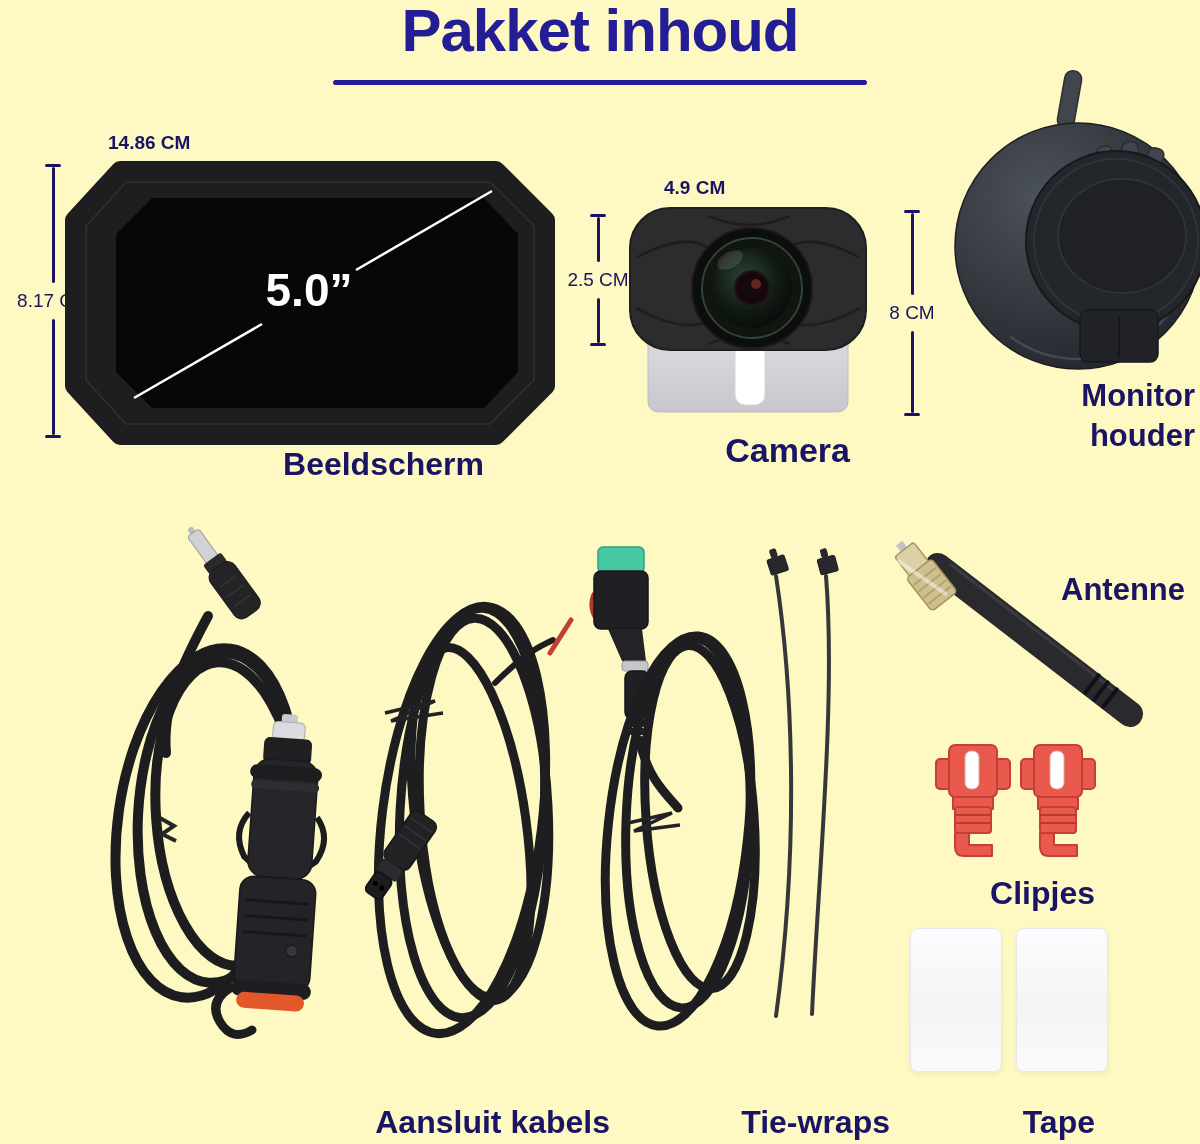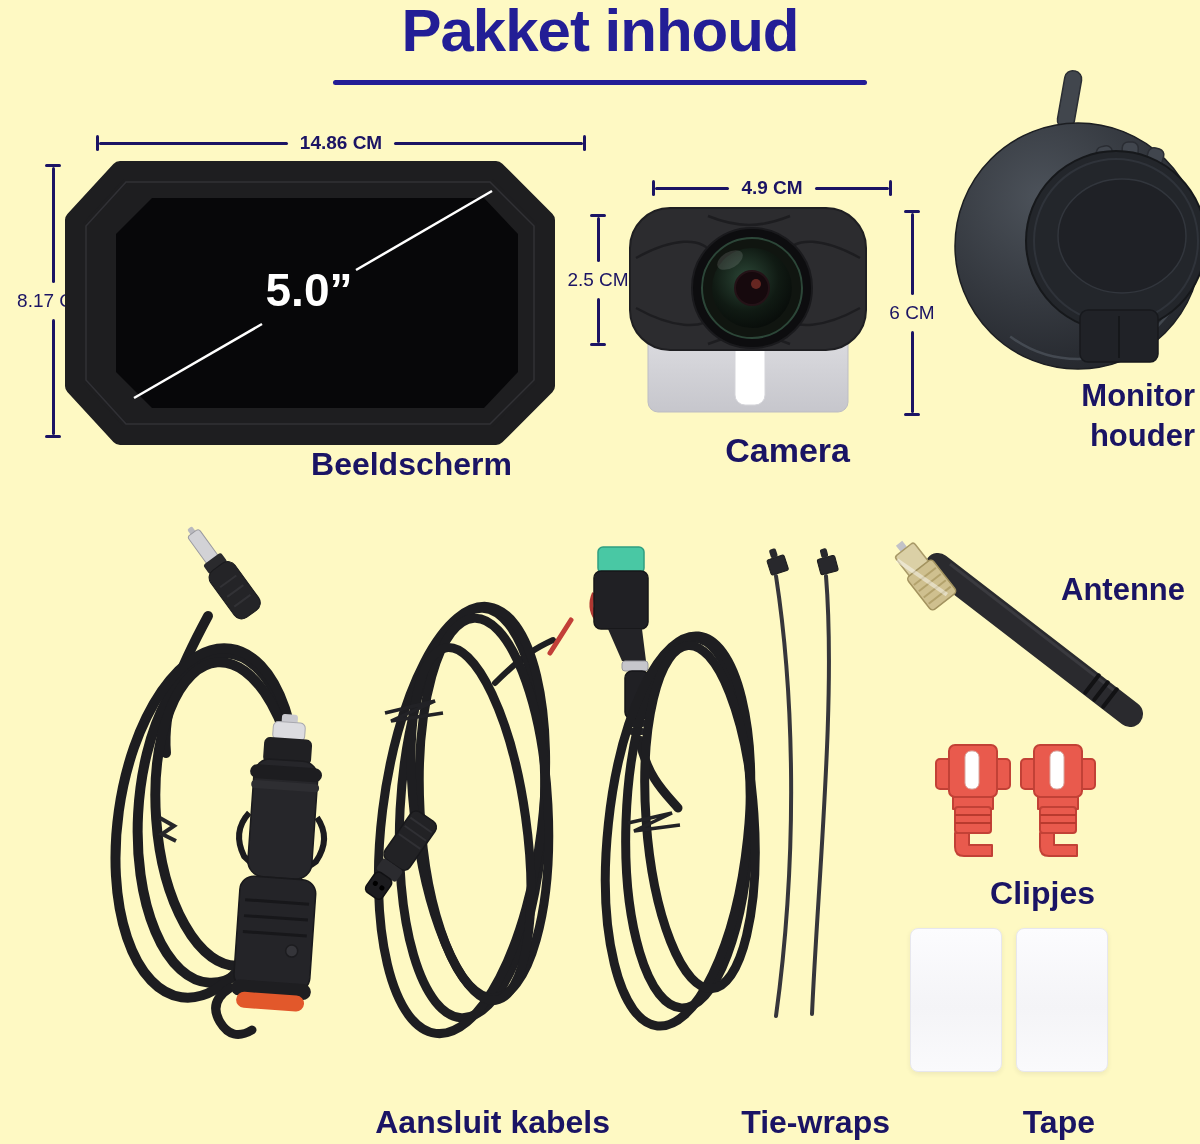--- a/index.html
+++ b/index.html
@@ -16,21 +16,21 @@
     position:absolute; left:333px; top:80px; width:534px; height:5px;
     background:#231e96; border-radius:3px;
   }
   .label {
     position:absolute; text-align:right; font-weight:bold;
     color:#1a1464; font-size:32px; line-height:36px; letter-spacing:0;
   }
   .label.two-line { line-height:40px; font-size:31px; }
   .art { position:absolute; }
   
-  .hdim { position:absolute; display:flex; align-items:center;
+  .hdim { position:absolute; display:flex; flex-direction:column; 
           color:#1b1464; font-weight:bold; font-size:19px;padding-left:26px; }
   .hdim .cap { width:3px; height:16px; background:#1b1464; border-radius:2px; }
   .hdim .seg { height:3px; flex:1; background:#1b1464; border-radius:2px; }
   .hdim .txt { padding:0 12px; white-space:nowrap; }
   .vdim { position:absolute; display:flex; flex-direction:column; align-items:center;
           color:#1b1464; font-weight:normal; font-size:19px; }
   .vdim .cap { height:3px; width:16px; background:#1b1464; border-radius:2px; }
   .vdim .seg { width:3px; flex:1; background:#1b1464; border-radius:2px; }
   .vdim .txt { padding:7px 0; white-space:nowrap; }
   .tape-pad {
@@ -64,40 +64,40 @@
   </div>
 
   <svg class="art" style="left:60px;top:158px" width="500" height="292" viewBox="0 0 500 292">
     <path d="M60 12 H436 L486 62 V228 L436 278 H60 L14 228 V62 Z" fill="#1e1e20" stroke="#1e1e20" stroke-width="18" stroke-linejoin="round"></path>
     <path d="M66 24 H430 L474 68 V222 L430 266 H66 L26 222 V68 Z" fill="none" stroke="#36363b" stroke-width="1.5" opacity="0.8"></path>
     <path d="M92 40 L424 40 L458 76 L458 214 L424 250 L92 250 L56 214 L56 76 Z" fill="#070709"></path>
     <line x1="74" y1="240" x2="202" y2="166" stroke="#ffffff" stroke-width="2.5"></line>
     <line x1="296" y1="112" x2="432" y2="33" stroke="#ffffff" stroke-width="2.5"></line>
     <text x="249" y="148" text-anchor="middle" font-size="46" font-weight="bold" fill="#ffffff">5.0”</text>
   </svg>
-  <div class="label" style="left:112px;top:446px;width:400px">Beeldscherm</div>
+  <div class="label" style="left:84px;top:446px;width:400px">Beeldscherm</div>
 
   <div class="hdim" style="left:626px;top:177px;width:240px;height:22px">
     <span class="cap"></span>
     <span class="seg"></span>
     <span class="txt">4.9 CM</span>
     <span class="seg"></span>
     <span class="cap"></span>
   </div>
   <div class="vdim" style="left:561px;top:214px;width:74px;height:132px">
     <span class="cap"></span>
     <span class="seg"></span>
     <span class="txt">2.5 CM</span>
     <span class="seg"></span>
     <span class="cap"></span>
   </div>
   <div class="vdim" style="left:879px;top:210px;width:66px;height:206px">
     <span class="cap"></span>
     <span class="seg"></span>
-    <span class="txt">6 CM</span>
+    <span class="txt">8 CM</span>
     <span class="seg"></span>
     <span class="cap"></span>
   </div>
 
   <svg class="art" style="left:560px;top:160px" width="400" height="300" viewBox="0 0 400 300">
     <defs>
       <linearGradient id="bracketGrad" x1="0" y1="0" x2="0" y2="1">
         <stop offset="0" stop-color="#ececef"></stop>
           <stop offset="1" stop-color="#c6c6cc"></stop>
       </linearGradient>

